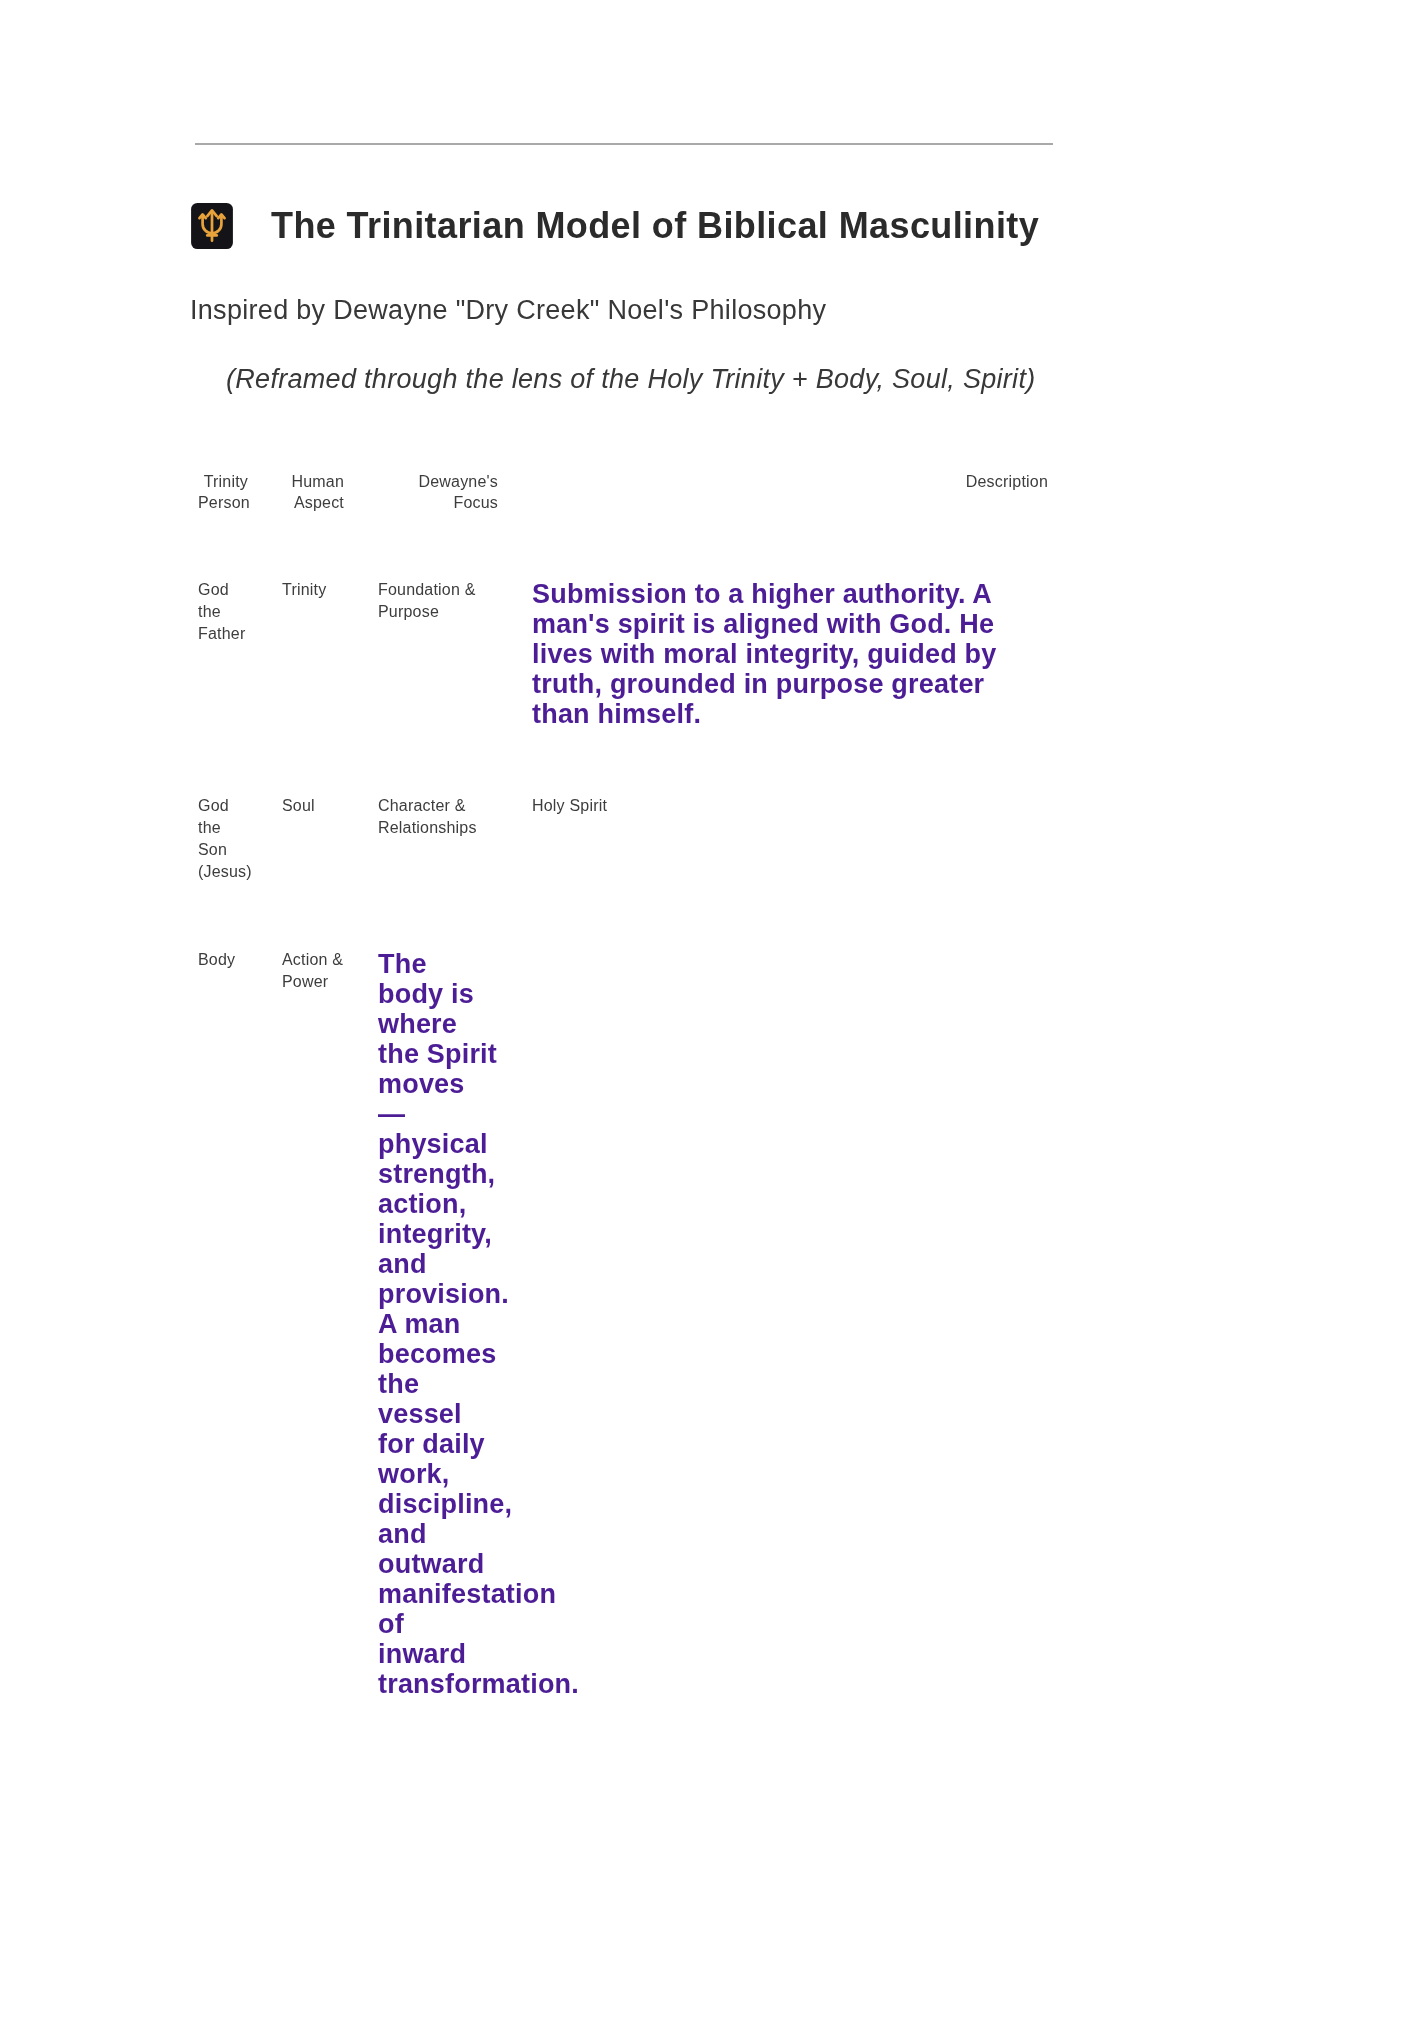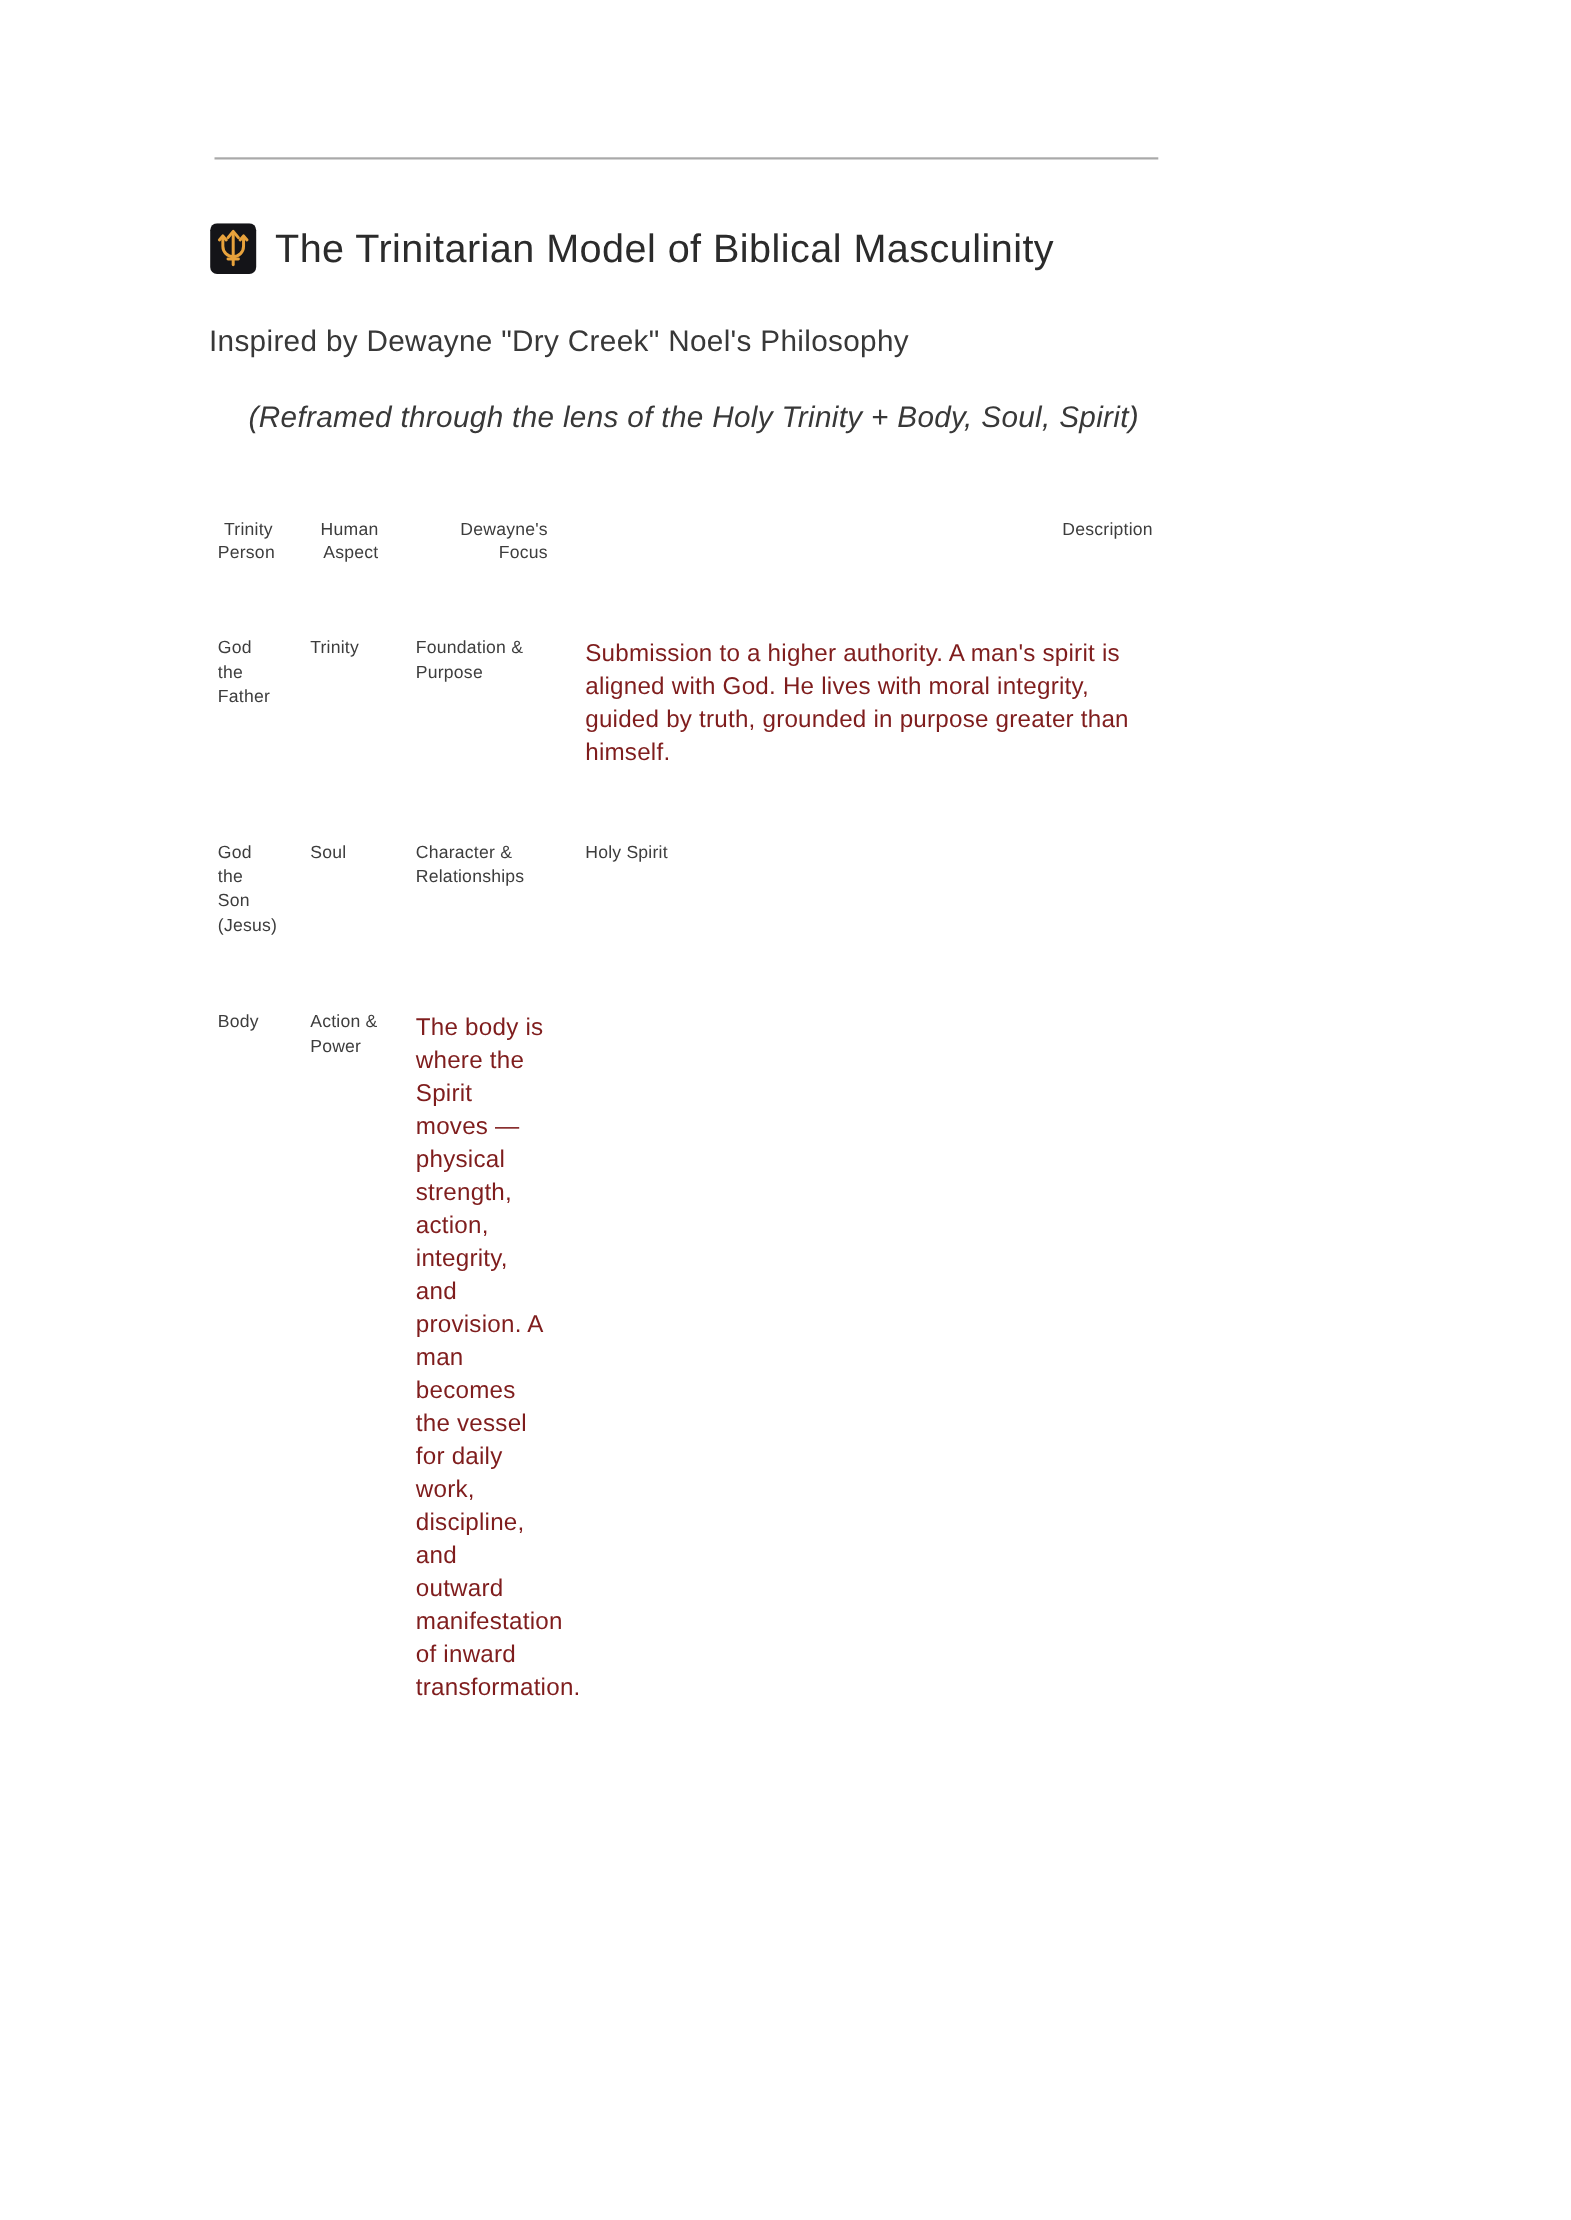--- a/index.html
+++ b/index.html
@@ -32,24 +32,25 @@
     gap: 16px;
   }
   .trident-badge {
     flex: 0 0 auto;
     width: 44px;
     height: 46px;
     display: block;
   }
   .page-title {
     font-size: 36px;
-    font-weight: 400;
+    font-weight: 700;
     letter-spacing: 0.4px;
     color: #2b2b2b;
     white-space: nowrap;
+    margin-left: 21px;
   }
   .page-subtitle {
     margin-top: 46px;
     font-size: 27px;
     letter-spacing: 0.3px;
     color: #383838;
   }
   .reframe-note {
     margin-top: 38px;
     font-size: 27px;
@@ -73,24 +74,25 @@
     color: #3d3d3d;
     letter-spacing: 0.2px;
   }
   .cell-small {
     font-size: 16px;
     line-height: 22px;
     color: #3d3d3d;
     letter-spacing: 0.2px;
   }
   .cell-desc {
-    font-size: 22px;
+    font-size: 27px;
     line-height: 30px;
-    color: #7f1d1d;
+    color: #4c1d95;
     letter-spacing: 0.2px;
+    font-weight: bold;
   }
 </style>
 </head>
 <body>
 
 <div class="content">
 
   <hr class="top-rule">
 
   <div class="title-row">

